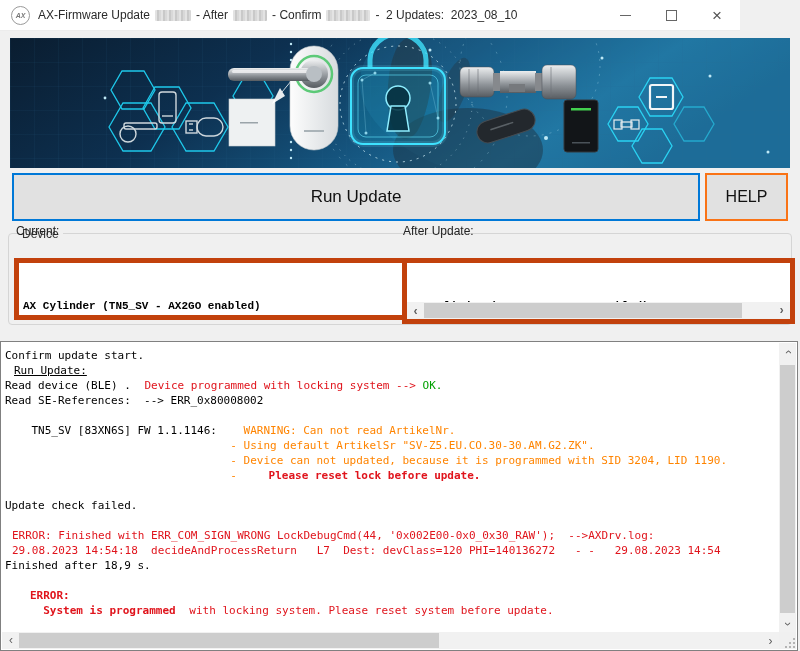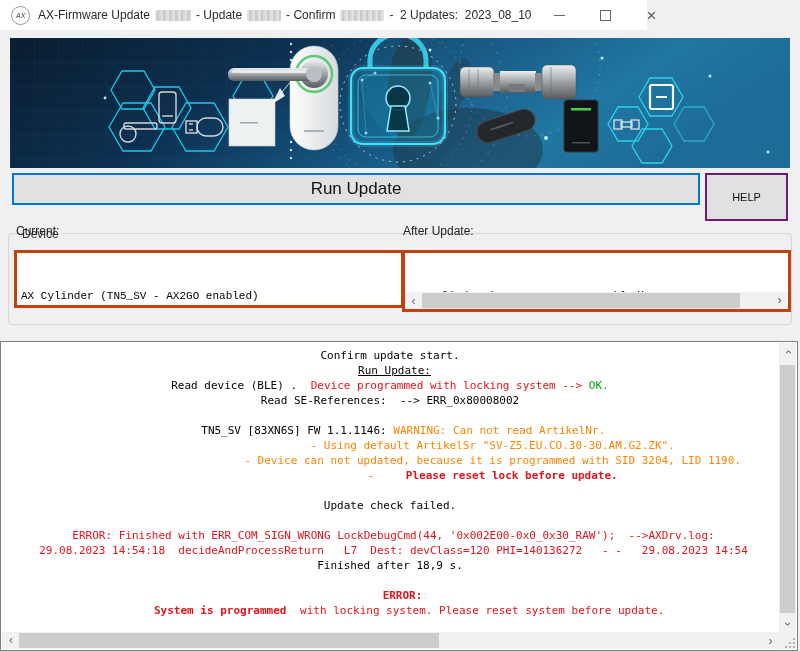--- a/index.html
+++ b/index.html
@@ -1,79 +1,79 @@
 <!DOCTYPE html>
 <html><head>
 <meta charset="utf-8">
 <style>
   html,body{margin:0;padding:0;}
   body{width:800px;height:651px;position:relative;overflow:hidden;background:#f0f0f0;
        font-family:"Liberation Sans",sans-serif;-webkit-font-smoothing:antialiased;}
 
   
-  .titlebar{position:absolute;top:0;left:0;width:647px;height:30px;background:#ffffff;
+  .titlebar{position:absolute;top:0;left:0;width:740px;height:30px;background:#ffffff;
             border-bottom:1px solid #ececec;display:flex;align-items:center;}
   .app-icon{width:17px;height:17px;border:1px solid #9a9a9a;border-radius:50%;
             margin:0 8px 0 11px;display:flex;align-items:center;justify-content:center;
             font-size:7px;font-weight:bold;font-style:italic;color:#777;flex:0 0 auto;}
   .title{font-size:12px;color:#2b2b2b;white-space:pre;display:flex;align-items:center;}
   .title>span{margin-right:5px;}
   .redact{display:inline-block;height:11px;border-radius:1px;margin-right:5px;
           background:repeating-linear-gradient(90deg,#e3e3e3 0 2px,#c9c9c9 2px 4px,#d8d8d8 4px 6px);}
   .rw1{width:36px}.rw2{width:34px}.rw3{width:44px}
   .win-controls{margin-left:auto;display:flex;height:30px;}
   .wc{width:46px;height:30px;display:flex;align-items:center;justify-content:center;color:#555;}
   .glyph-min{display:inline-block;width:11px;height:1px;background:#666;}
   .glyph-max{display:inline-block;width:9px;height:9px;border:1px solid #666;}
   .glyph-close{font-size:17px;line-height:17px;color:#555;}
 
   
   .banner{position:absolute;top:38px;left:10px;width:780px;height:130px;overflow:hidden;}
 
   
-  .run-btn{position:absolute;top:173px;left:12px;width:688px;height:32px;background:#e1e1e1;
+  .run-btn{position:absolute;top:173px;left:12px;width:688px;height:48px;background:#e1e1e1;
            border:2px solid #0078d7;font-family:"Liberation Sans",sans-serif;font-size:17px;color:#111;}
   .help-btn{position:absolute;top:173px;left:705px;width:83px;height:48px;background:#e1e1e1;
-           border:2px solid #701a75;font-family:"Liberation Sans",sans-serif;font-size:11px;color:#111;}
+           border:2px solid #f97316;font-family:"Liberation Sans",sans-serif;font-size:16px;color:#111;}
 
   
   .group{position:absolute;top:233px;left:8px;width:782px;height:90px;
          border:1px solid #d5d5d5;border-radius:4px;}
   .group-label{position:absolute;top:227px;left:18px;background:#f0f0f0;padding:0 4px;
                font-size:12px;color:#333;}
   .sub-label{position:absolute;top:224px;font-size:12px;color:#222;}
   .lbl-cur{left:16px;}  .lbl-aft{left:403px;}
-  .treebox{position:absolute;top:250px;background:#fff;border:3px solid #c2410c;
+  .treebox{position:absolute;top:258px;background:#fff;border:5px solid #c2410c;
            font-family:"Liberation Mono","DejaVu Sans Mono",monospace;font-size:11px;
-           font-weight:normal;line-height:16px;overflow:hidden;white-space:pre;}
+           font-weight:bold;line-height:16px;overflow:hidden;white-space:pre;}
   .tb-cur{left:14px;width:384px;height:52px;}
   .tb-aft{left:402px;width:383px;height:56px;}
   .t-root{padding:3px 0 0 4px;color:#000;}
 
   
   .sb-arrow{position:absolute;width:17px;height:17px;display:flex;align-items:center;
             justify-content:center;color:#606060;font-size:12px;background:#f1f1f1;}
   .sb-thumb{position:absolute;background:#cdcdcd;}
   .rot-l{transform:rotate(180deg);} .rot-u{transform:rotate(-90deg);} .rot-d{transform:rotate(90deg);}
 
   
   .aft-hscroll{position:absolute;left:0;right:0;bottom:0;height:17px;background:#f1f1f1;}
   .aft-hscroll .a-left{left:0;top:0;}
   .aft-hscroll .a-right{right:0;top:0;}
   .aft-hscroll .sb-thumb{left:17px;top:1px;bottom:1px;width:318px;}
 
   
   .logpanel{position:absolute;top:341px;left:0px;width:798px;height:310px;background:#fff;
-            border:1px solid #808080;box-sizing:border-box;text-align:center;}
+            border:1px solid #808080;box-sizing:border-box;}
   .logtext{position:absolute;top:1px;left:1px;right:18px;bottom:18px;overflow:hidden;
            padding:5px 4px 0 3px;font-family:"DejaVu Sans Mono","Liberation Mono",monospace;
            font-size:11px;line-height:15px;white-space:pre;}
   .log-line{height:15px;}
   .lk{color:#000000;} .lu{color:#000000;text-decoration:underline;padding-left:9px;}
-  .lr{color:#e0141c;padding-left:7px;} .lg{color:#00a000;} .lo{color:#ff8400;}
+  .lr{color:#e0141c;padding-left:7px;} .lg{color:#00a000;} .lo{color:#ff8400;margin-left:20px;}
   .lrb{color:#e0141c;font-weight:bold;margin-left:25px;}
 
   .vscroll{position:absolute;top:1px;right:1px;width:17px;bottom:18px;background:#f1f1f1;}
   .vscroll .a-up{top:0;left:0;}
   .vscroll .a-down{bottom:0;left:0;}
   .vscroll .sb-thumb{left:1px;right:1px;top:22px;height:248px;}
   .log-hscroll{position:absolute;left:1px;bottom:1px;right:18px;height:17px;background:#f1f1f1;}
   .log-hscroll .a-left{left:0;top:0;}
   .log-hscroll .a-right{right:0;top:0;}
   .log-hscroll .sb-thumb{left:17px;top:1px;bottom:1px;width:420px;}
@@ -83,21 +83,21 @@
 </head>
 <body>
 
 <div class="titlebar">
   <span class="app-icon">
       <span>AX</span>
     </span>
   <span class="title">
     <span>AX-Firmware Update</span>
     <span class="redact rw1"></span>
-    <span>- Update</span>
+    <span>- After</span>
     <span class="redact rw2"></span>
     <span>- Confirm</span>
     <span class="redact rw3"></span>
     <span>-  2 Updates:  2023_08_10</span>
   </span>
   <div class="win-controls">
     <span class="wc">
         <span class="glyph-min"></span>
       </span>
     <span class="wc">

